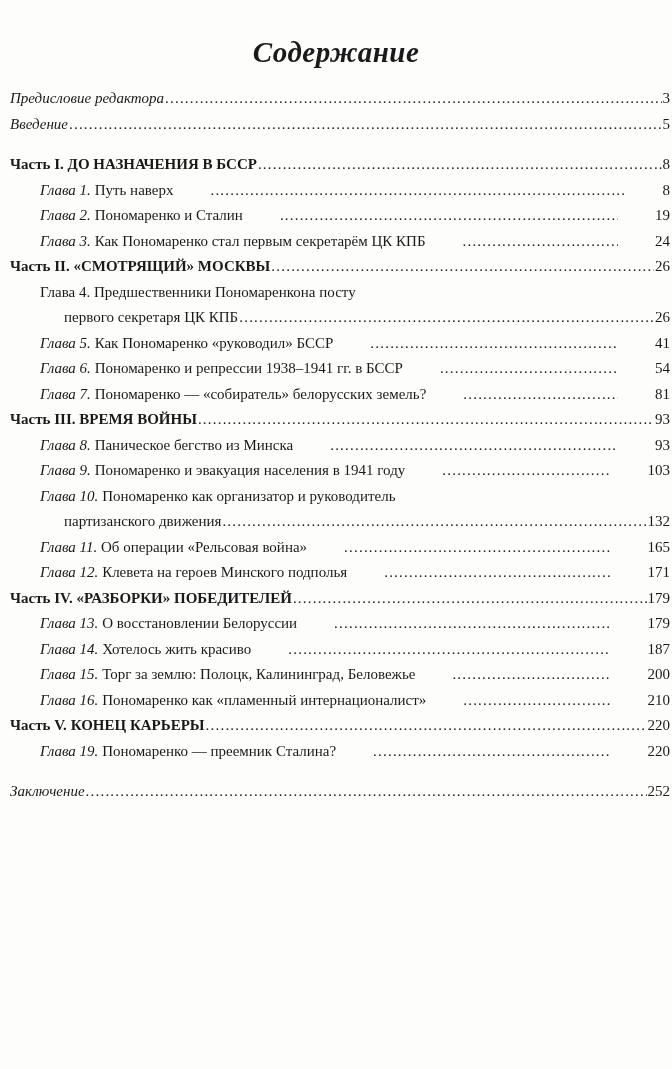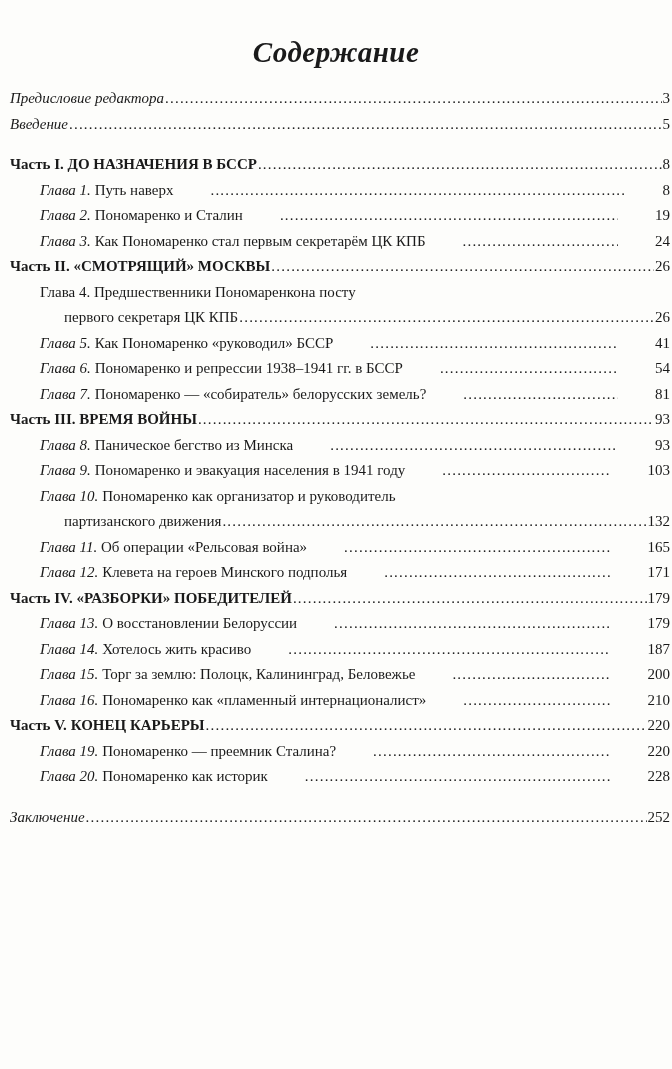--- a/index.html
+++ b/index.html
@@ -162,25 +162,20 @@
   <div class="row part">
     <span class="txt"><span>Часть V.</span> <span>КОНЕЦ КАРЬЕРЫ</span></span>
     <span class="dots"></span>
     <span class="pg">220</span>
   </div>
   <div class="row chapter">
     <span class="txt"><span class="lbl">Глава 19.</span> <span>Пономаренко — преемник Сталина?</span></span>
     <span class="dots"></span>
     <span class="pg">220</span>
   </div>
-  <div class="row chapter">
-    <span class="txt"><span class="lbl">Глава 20.</span> <span>Пономаренко как историк</span></span>
-    <span class="dots"></span>
-    <span class="pg">228</span>
-  </div>
 
   <div class="gap"></div>
 
   <div class="row front">
     <span class="txt">Заключение</span>
     <span class="dots"></span>
     <span class="pg">252</span>
   </div>
 </div>
 

